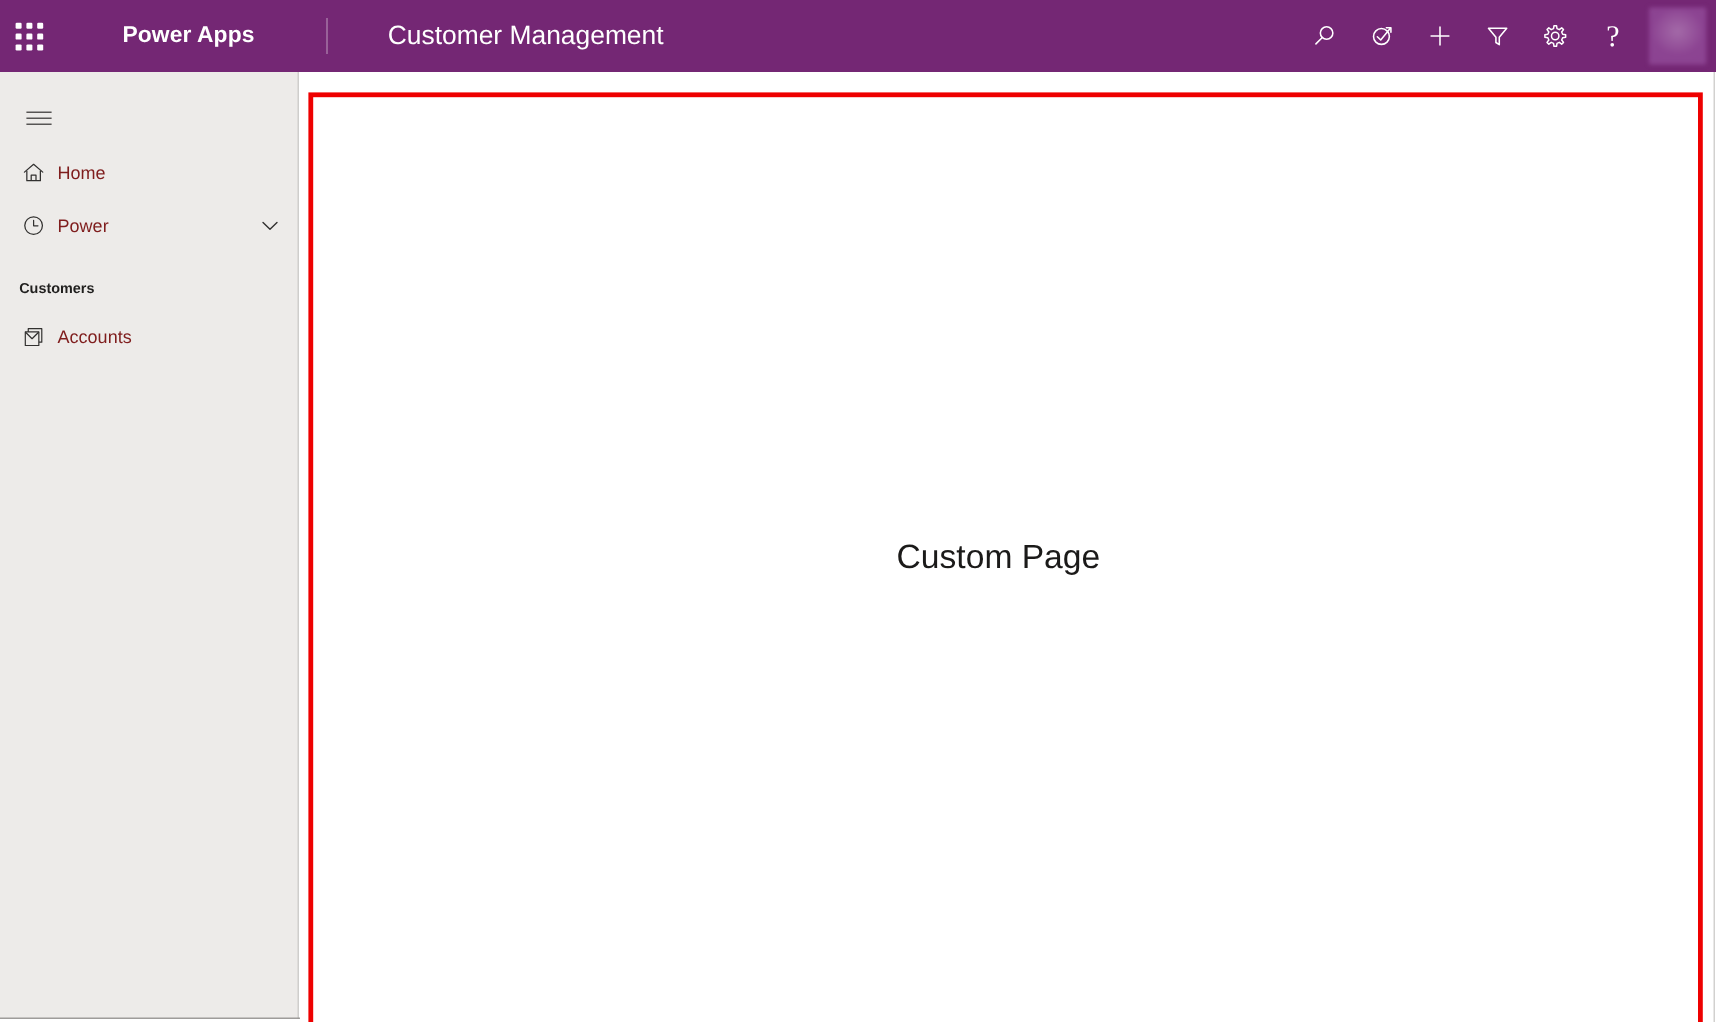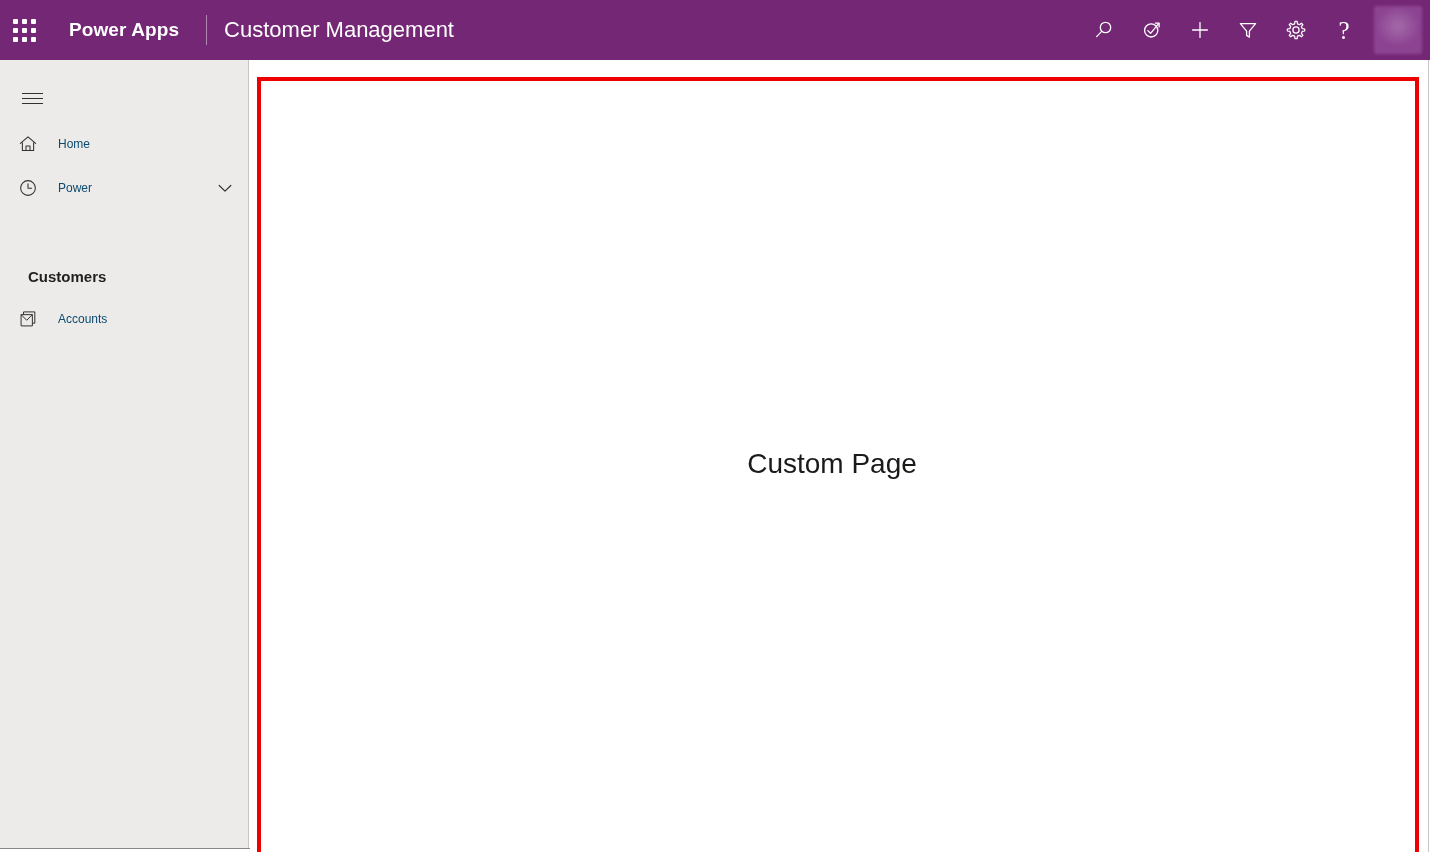--- a/index.html
+++ b/index.html
@@ -21,20 +21,21 @@
 
   
   .header {
     position: absolute;
     top: 0; left: 0;
     width: 1430px;
     height: 60px;
     background: #742774;
     display: flex;
     align-items: center;
+    gap: 33px;
   }
 
   .waffle {
     width: 48px;
     height: 60px;
     display: flex;
     align-items: center;
     justify-content: center;
     cursor: pointer;
   }
@@ -153,41 +154,41 @@
     width: 24px;
     min-width: 24px;
     height: 24px;
     display: flex;
     align-items: center;
     justify-content: center;
     color: #323130;
   }
   .nav-icon svg { display: block; }
   .nav-label {
-    font-size: 12px;
-    margin-left: 18px;
-    color: #0c4a6e;
+    font-size: 15px;
+    margin-left: 8px;
+    color: #7f1d1d;
     white-space: nowrap;
   }
   .nav-chevron {
     margin-left: auto;
     width: 22px;
     height: 22px;
     display: flex;
     align-items: center;
     justify-content: center;
     color: #323130;
   }
 
   .nav-group-header {
-    font-size: 15px;
+    font-size: 12px;
     font-weight: bold;
     color: #201f1e;
-    padding-left: 28px;
-    margin-top: 58px;
+    padding-left: 16px;
+    margin-top: 23px;
     margin-bottom: 12px;
   }
 
   
   .main {
     position: absolute;
     top: 60px;
     left: 250px;
     width: 1180px;
     height: 792px;

